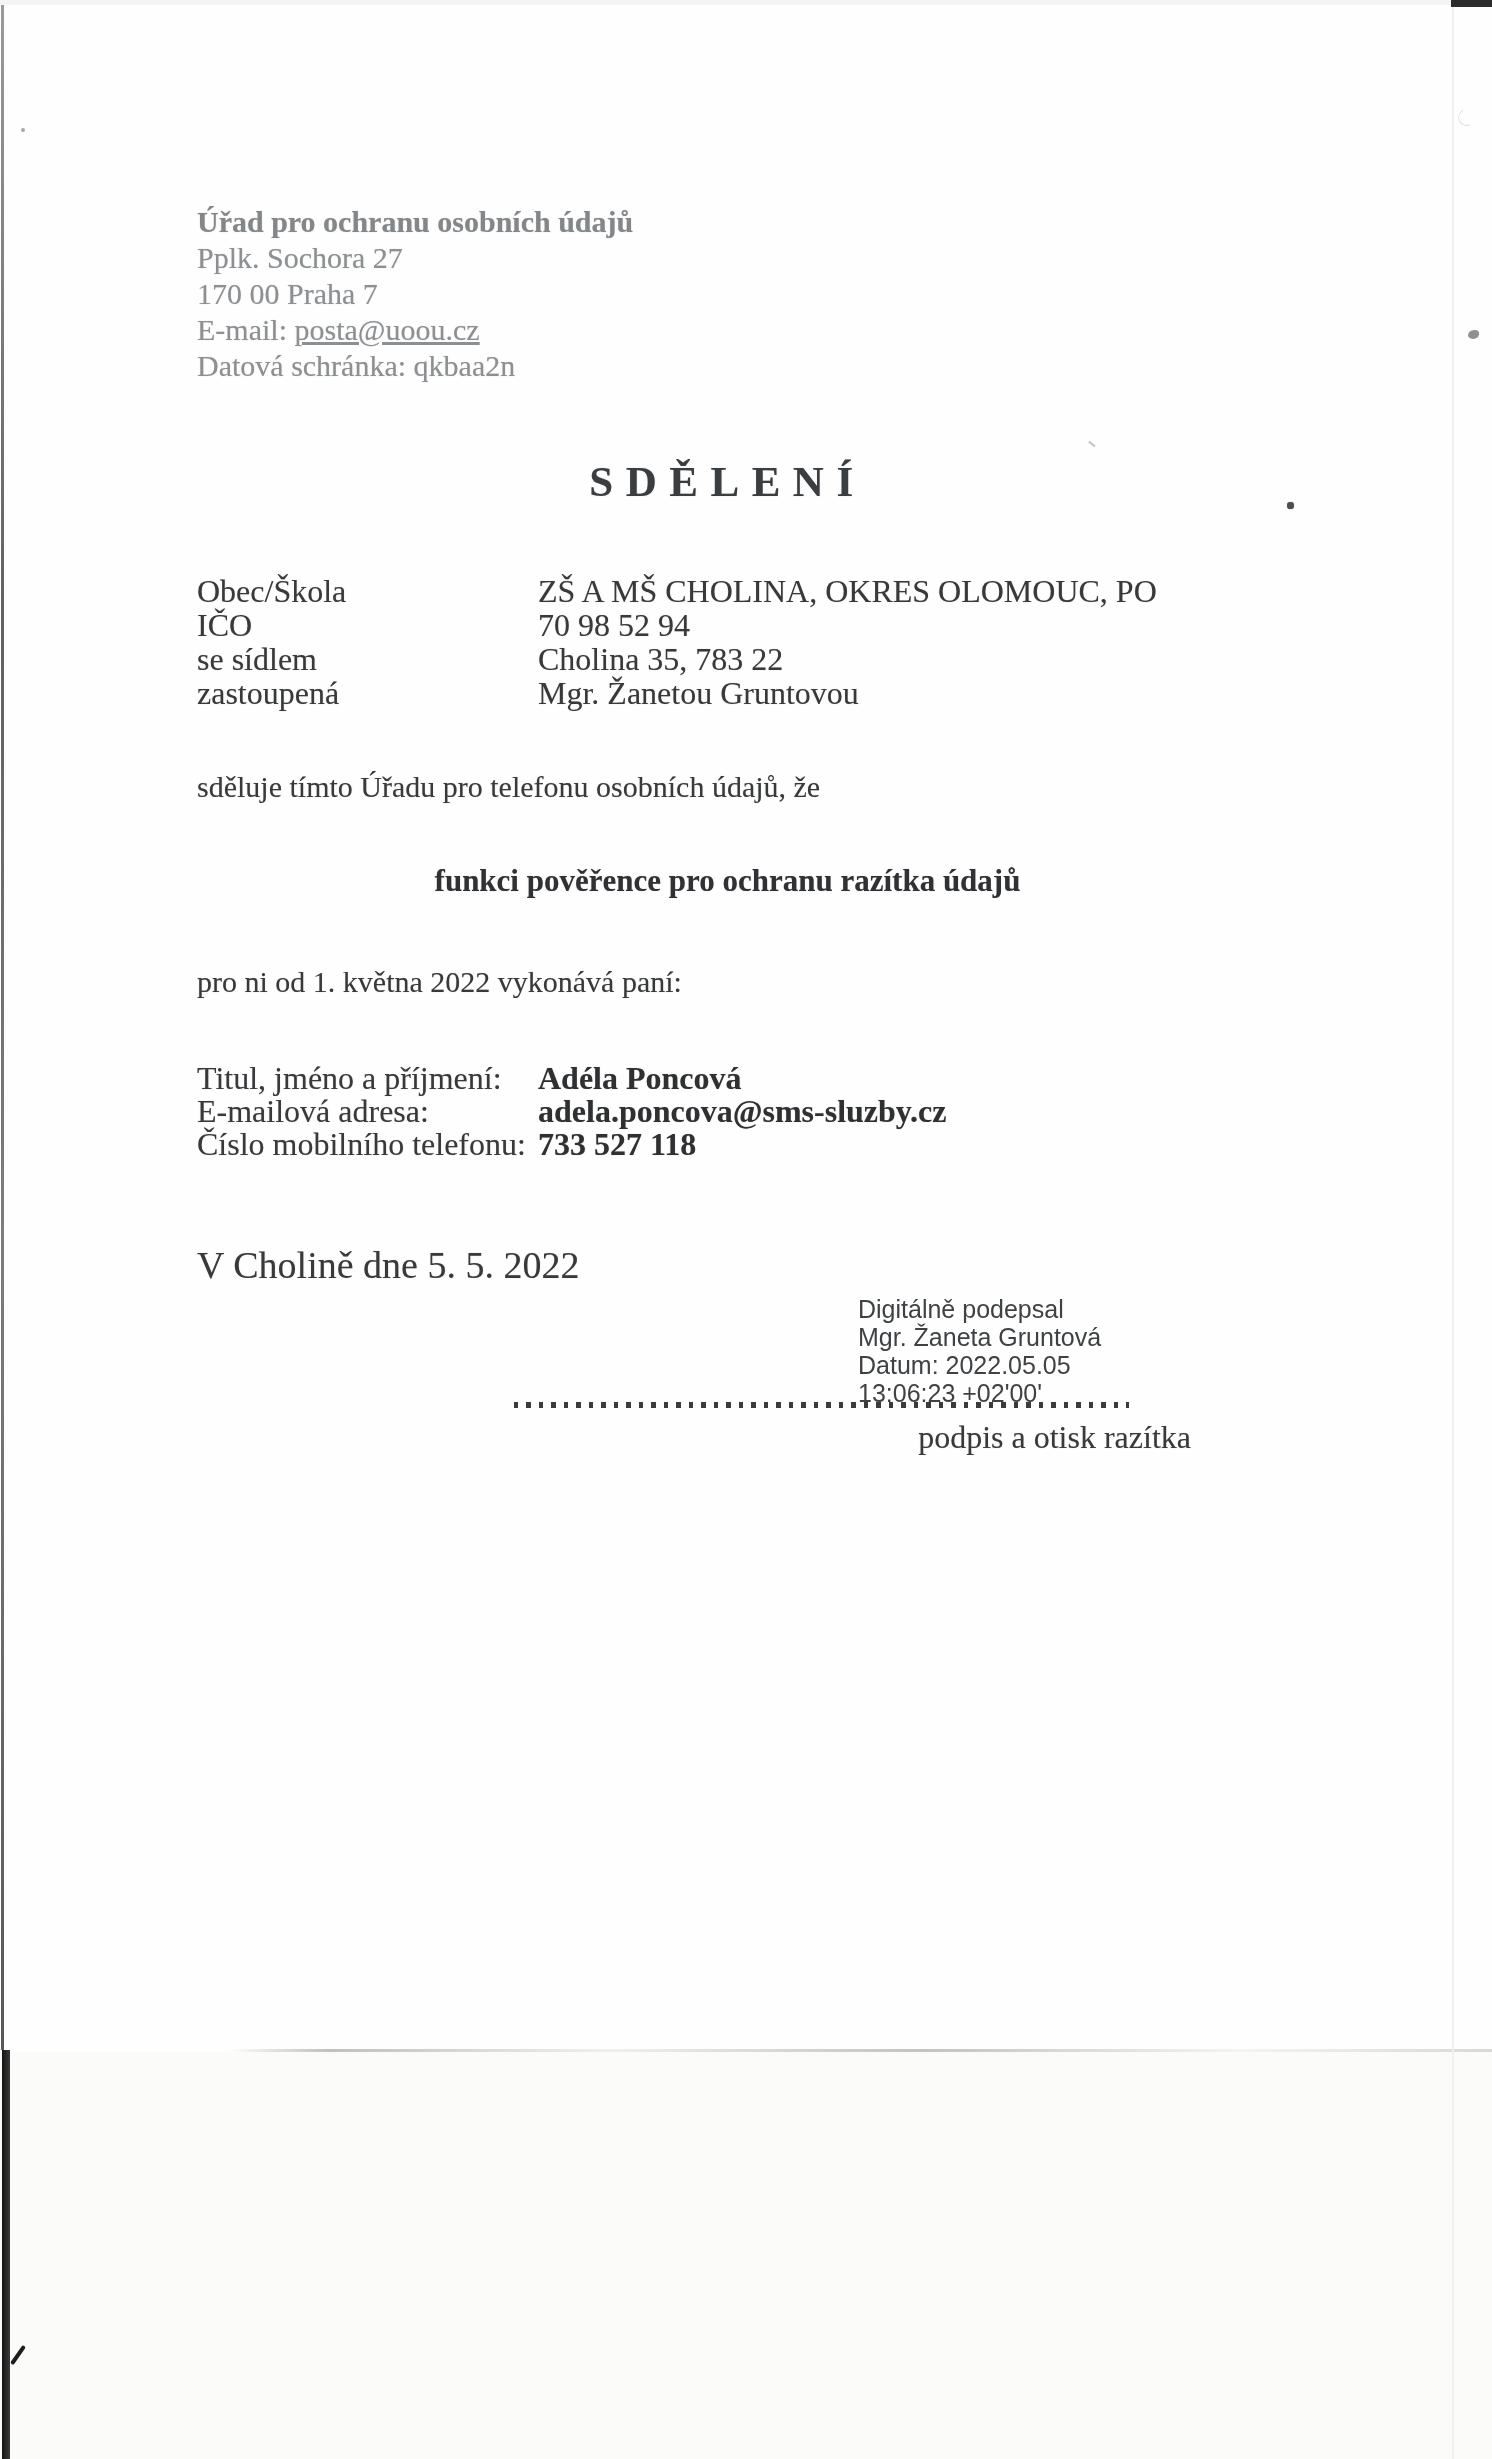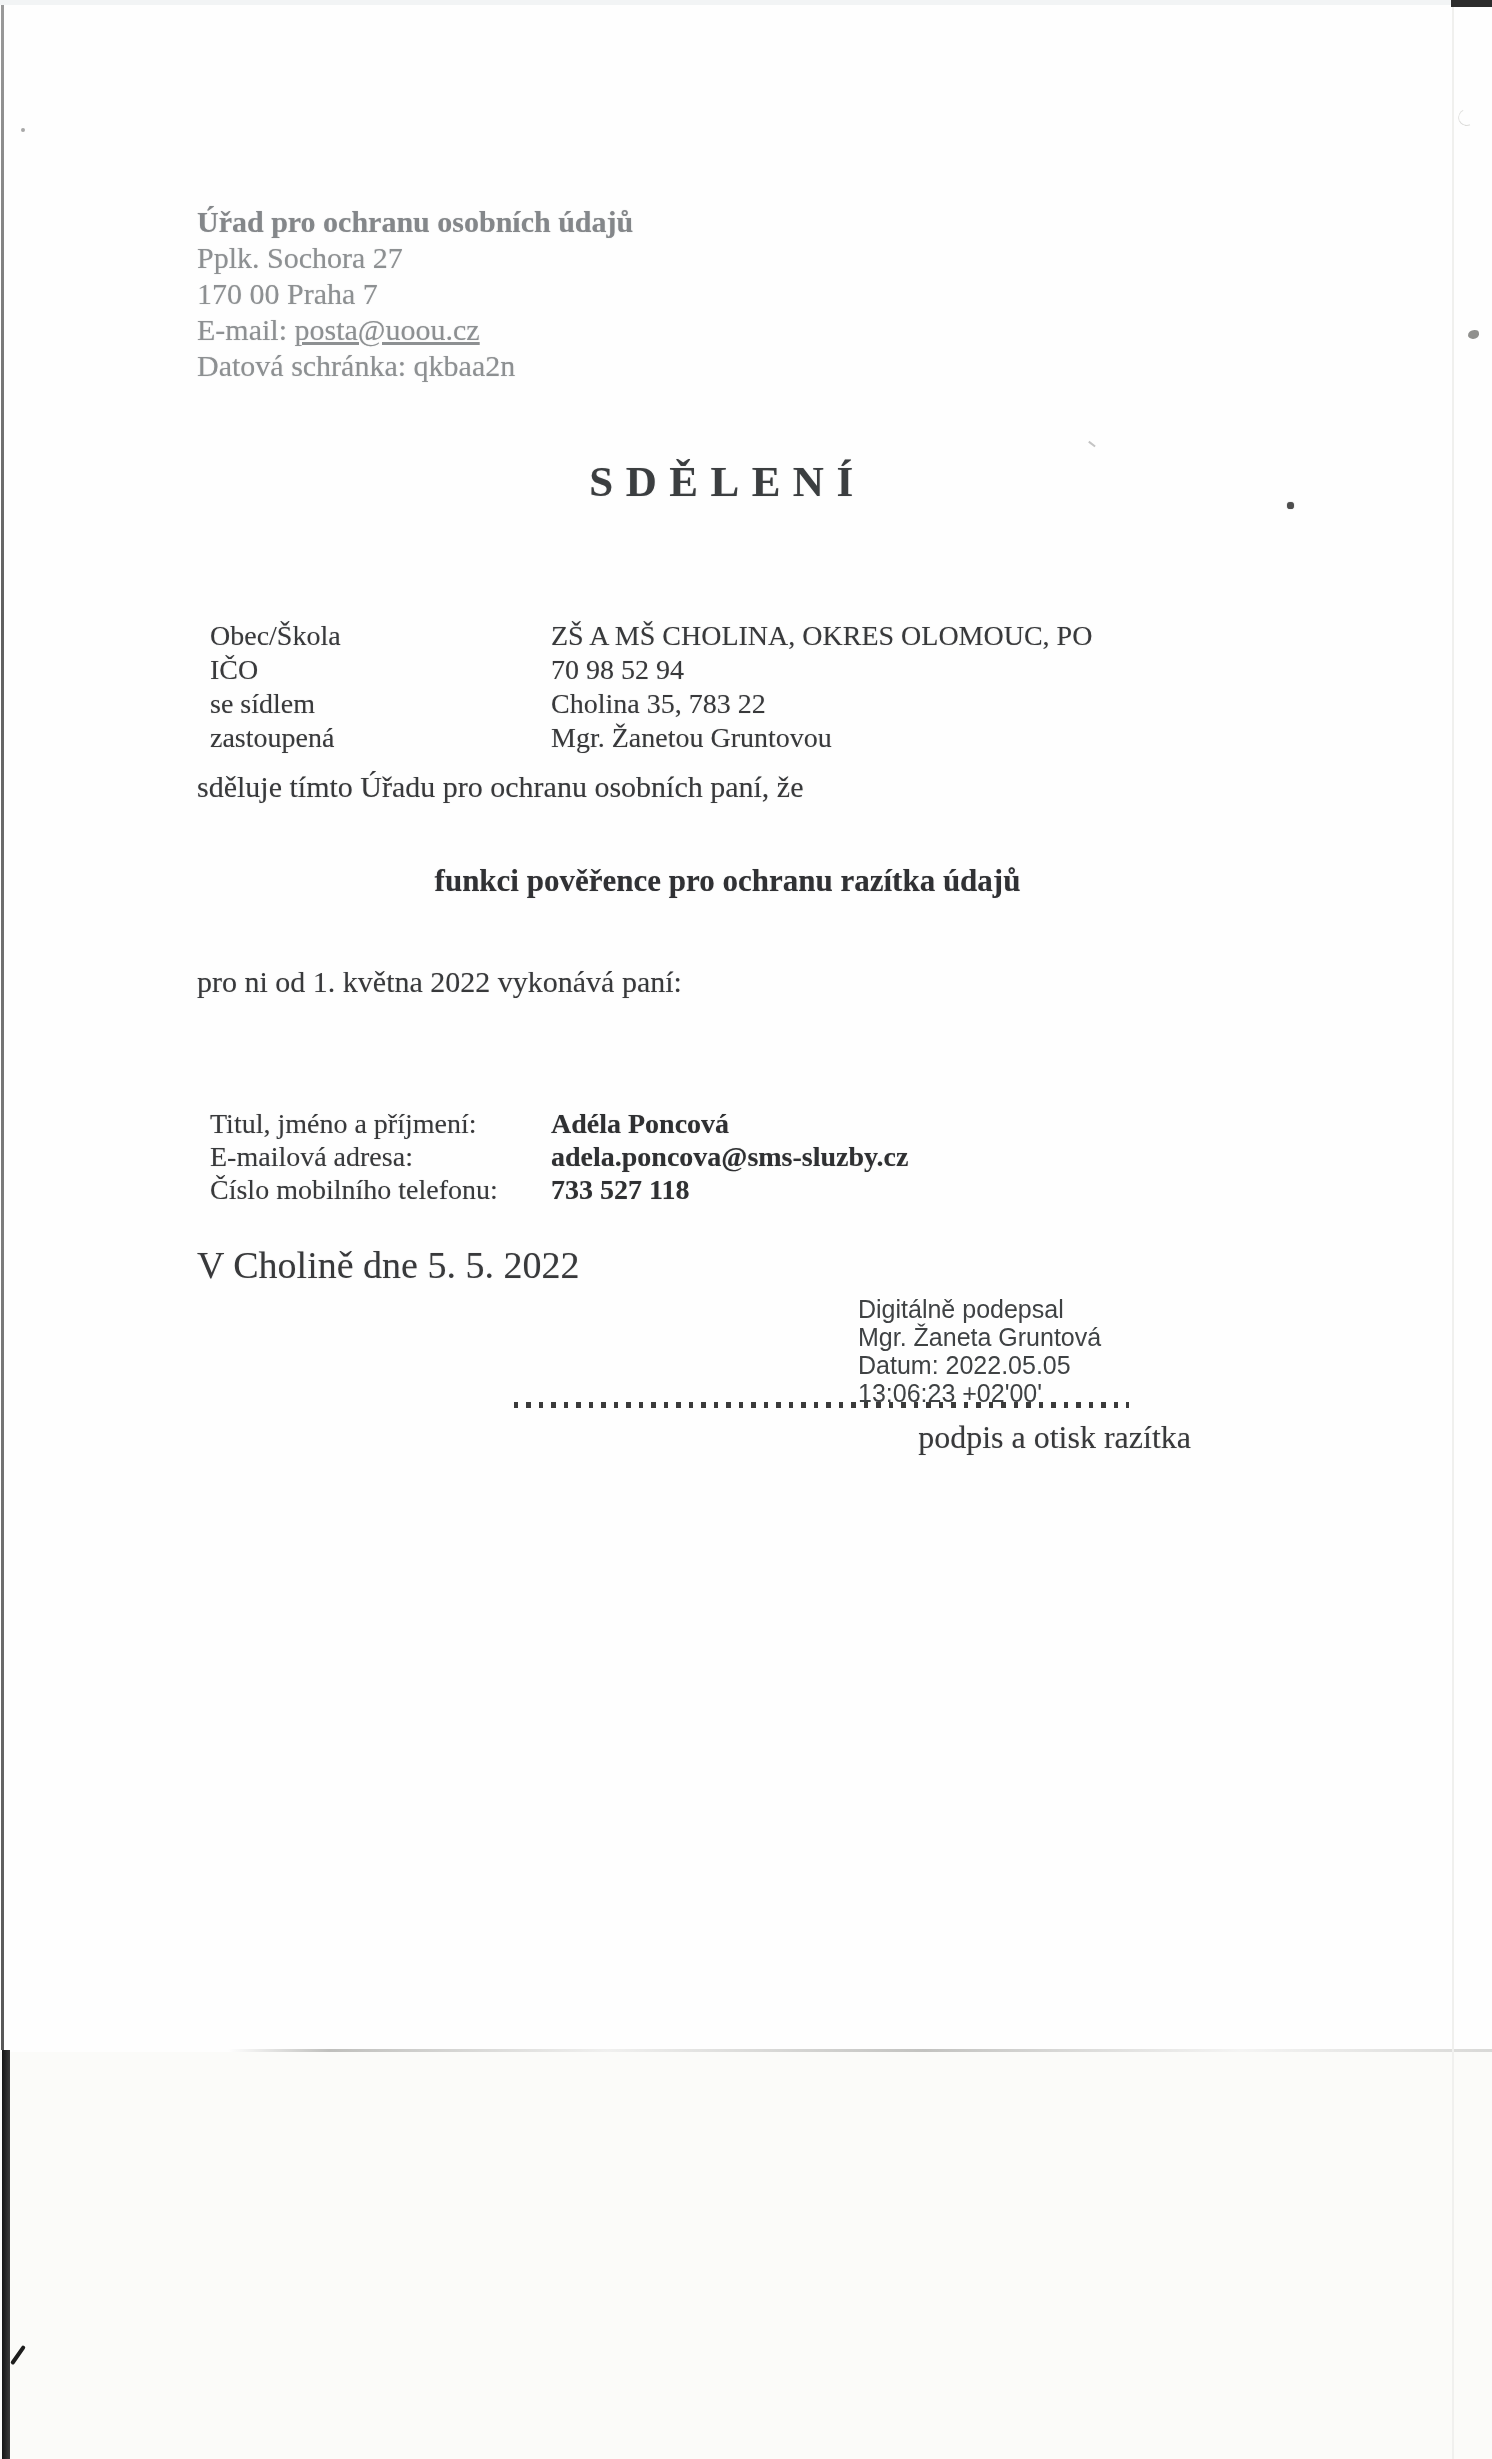--- a/index.html
+++ b/index.html
@@ -13,21 +13,21 @@
   .letterhead{position:absolute;left:197px;top:204px;font-size:30px;line-height:36px;
     color:#8d9092;text-shadow:0 0 1px rgba(141,144,146,.5);}
   .letterhead .org{font-weight:bold;color:#84878a;}
   .email-link{text-decoration:underline;margin-top:40px;}
 
   
   .doc-title{position:absolute;left:192px;top:457px;width:1071px;text-align:center;
     font-size:43px;font-weight:bold;letter-spacing:12.5px;color:#3b3e40;}
 
   
-  .kv{position:absolute;left:210px;font-size:28px;margin-top:45px;}
+  .kv{position:absolute;left:197px;font-size:32px;}
   .kv .row{display:flex;}
   .kv .lbl{flex:0 0 341px;width:341px;}
   .subject-table{top:574px;line-height:34px;}
   .dpo-table{top:1062px;line-height:33px;}
   .dpo-table .val{font-weight:bold;color:#2f3032;}
 
   .para{position:absolute;left:197px;font-size:30px;}
   .para1{top:770px;}
   .para2{top:965px;}
   .statement{position:absolute;left:192px;top:863px;width:1071px;text-align:center;
@@ -105,21 +105,21 @@
     <div class="row">
       <span class="lbl">se sídlem</span>
       <span class="val">Cholina 35, 783 22</span>
     </div>
     <div class="row">
       <span class="lbl">zastoupená</span>
       <span class="val">Mgr. Žanetou Gruntovou</span>
     </div>
   </div>
 
-  <div class="para para1 soft">sděluje tímto Úřadu pro ochranu osobních paní, že</div>
+  <div class="para para1 soft">sděluje tímto Úřadu pro telefonu osobních údajů, že</div>
   <div class="statement soft">funkci pověřence pro ochranu razítka údajů</div>
   <div class="para para2 soft">pro ni od 1. května 2022 vykonává paní:</div>
 
   <div class="kv dpo-table soft">
     <div class="row">
       <span class="lbl">Titul, jméno a příjmení:</span>
       <span class="val">Adéla Poncová</span>
     </div>
     <div class="row">
       <span class="lbl">E-mailová adresa:</span>

